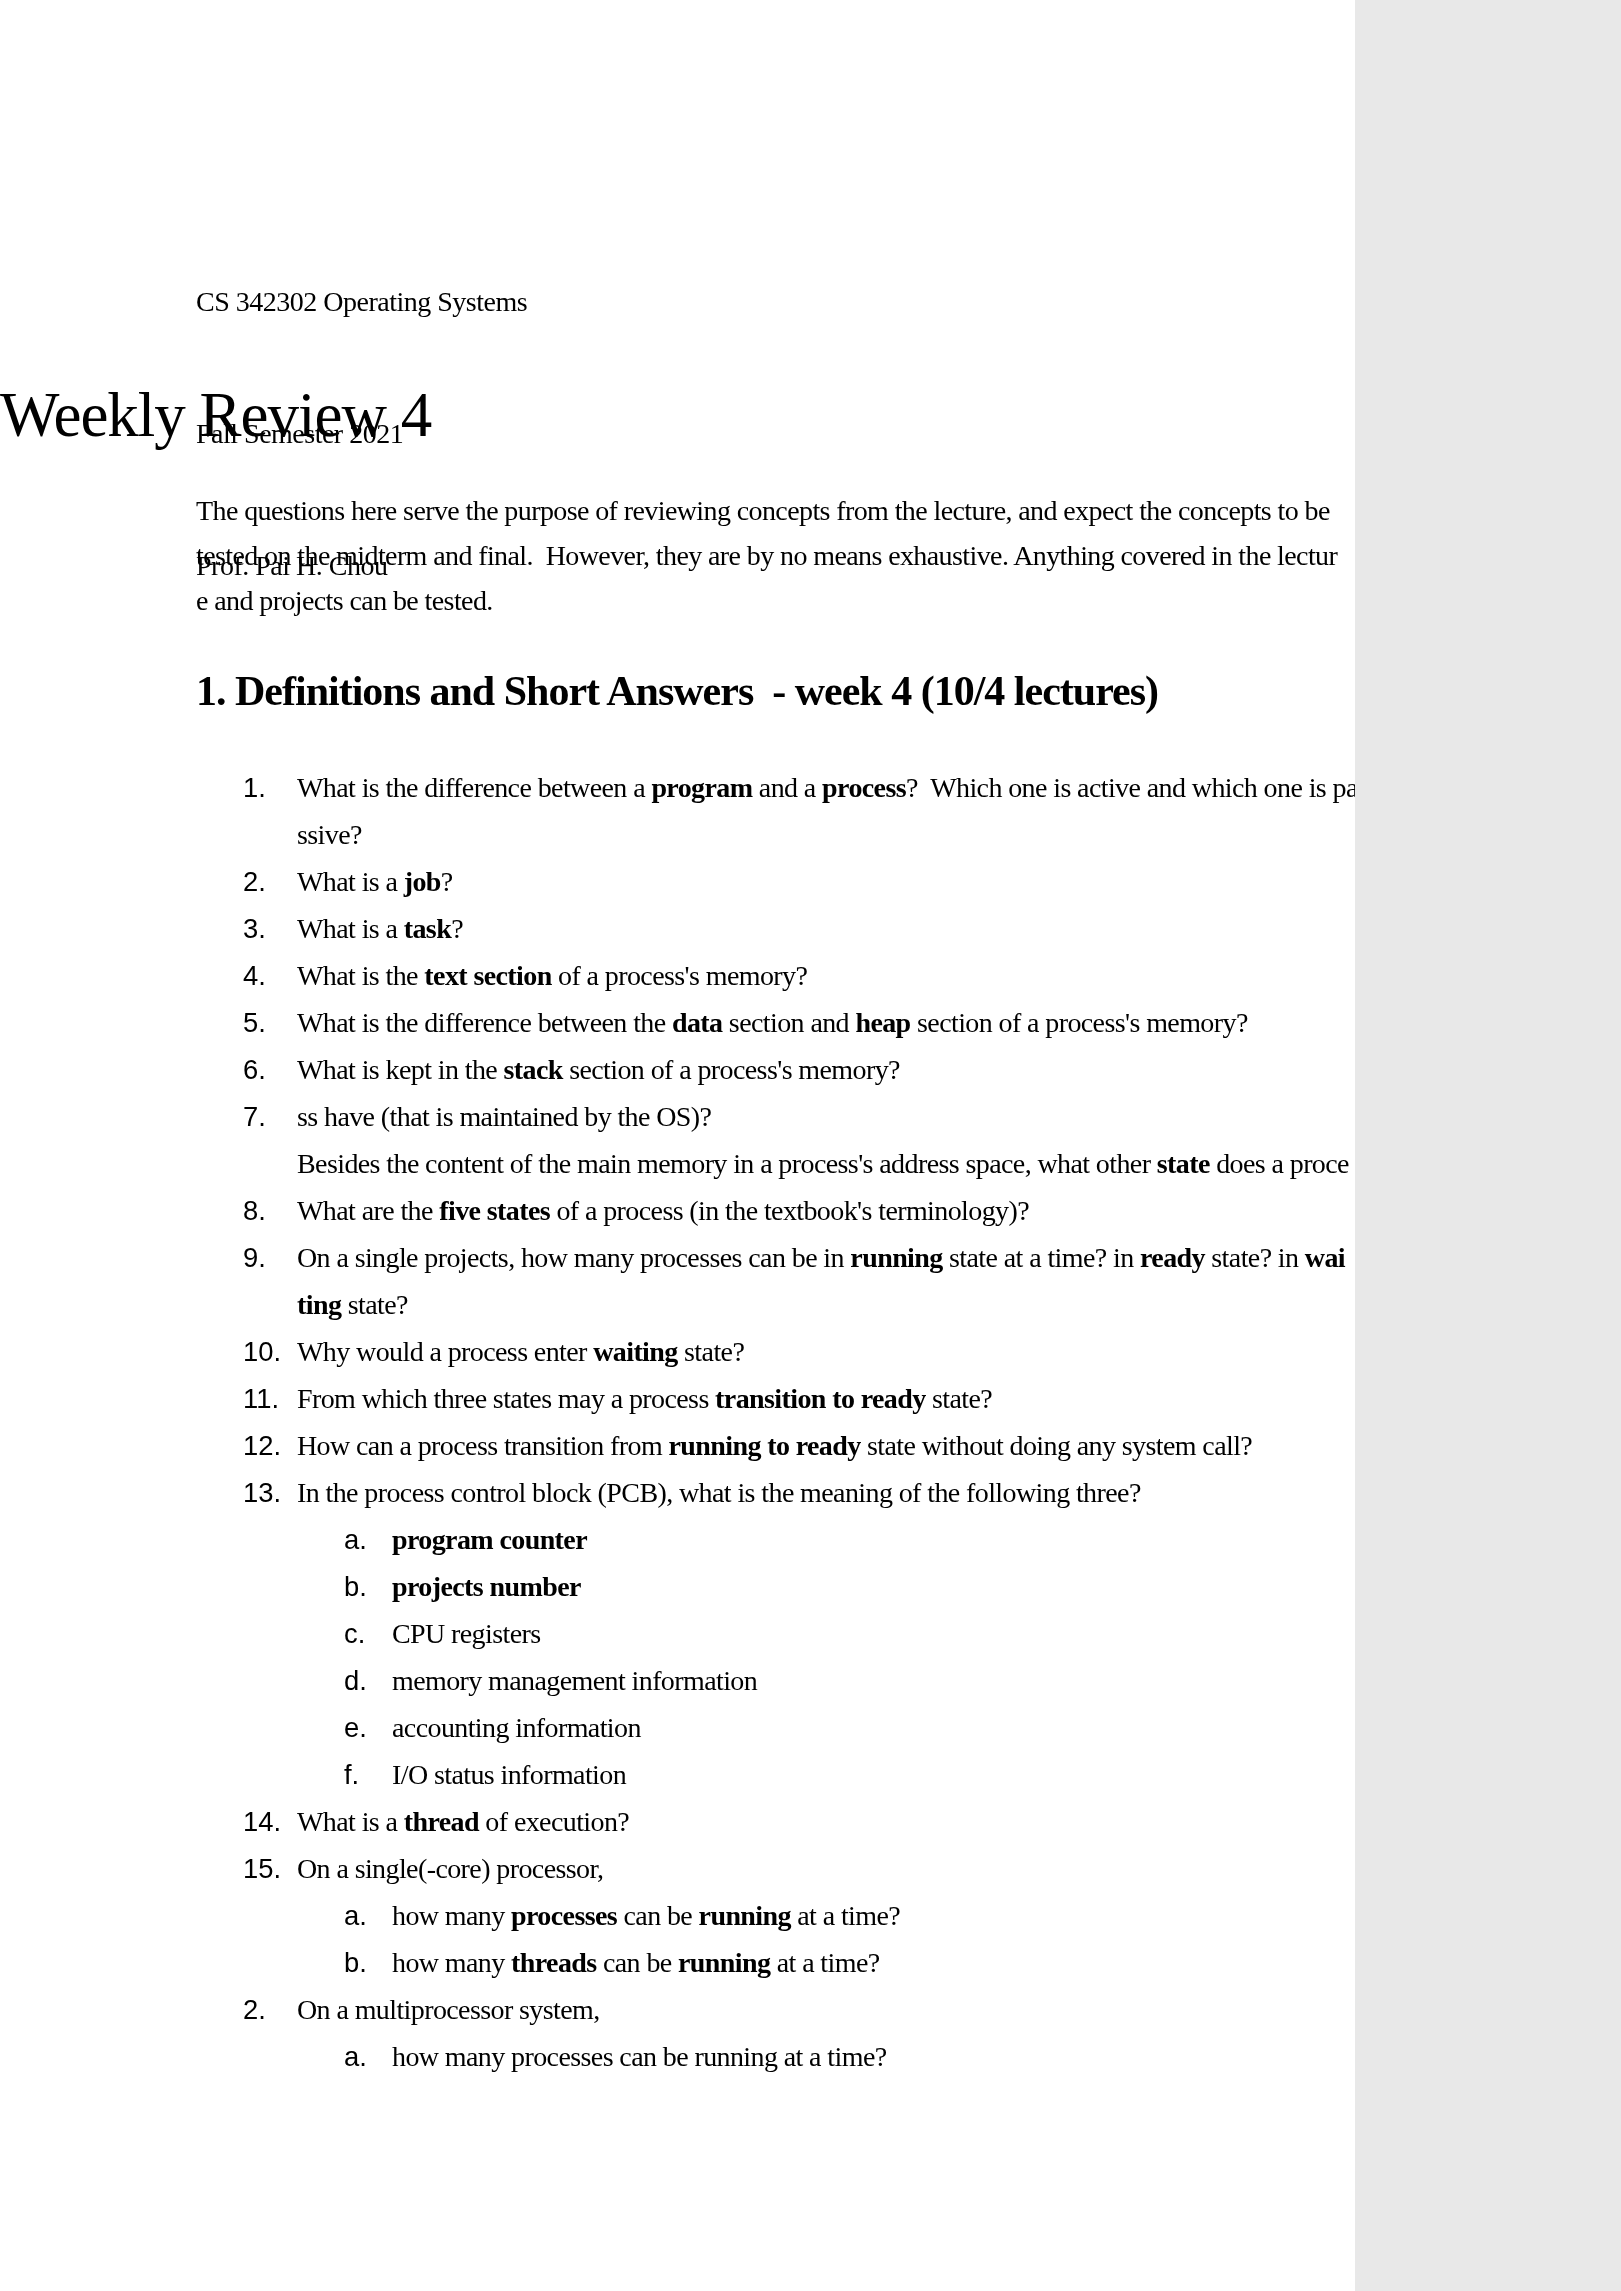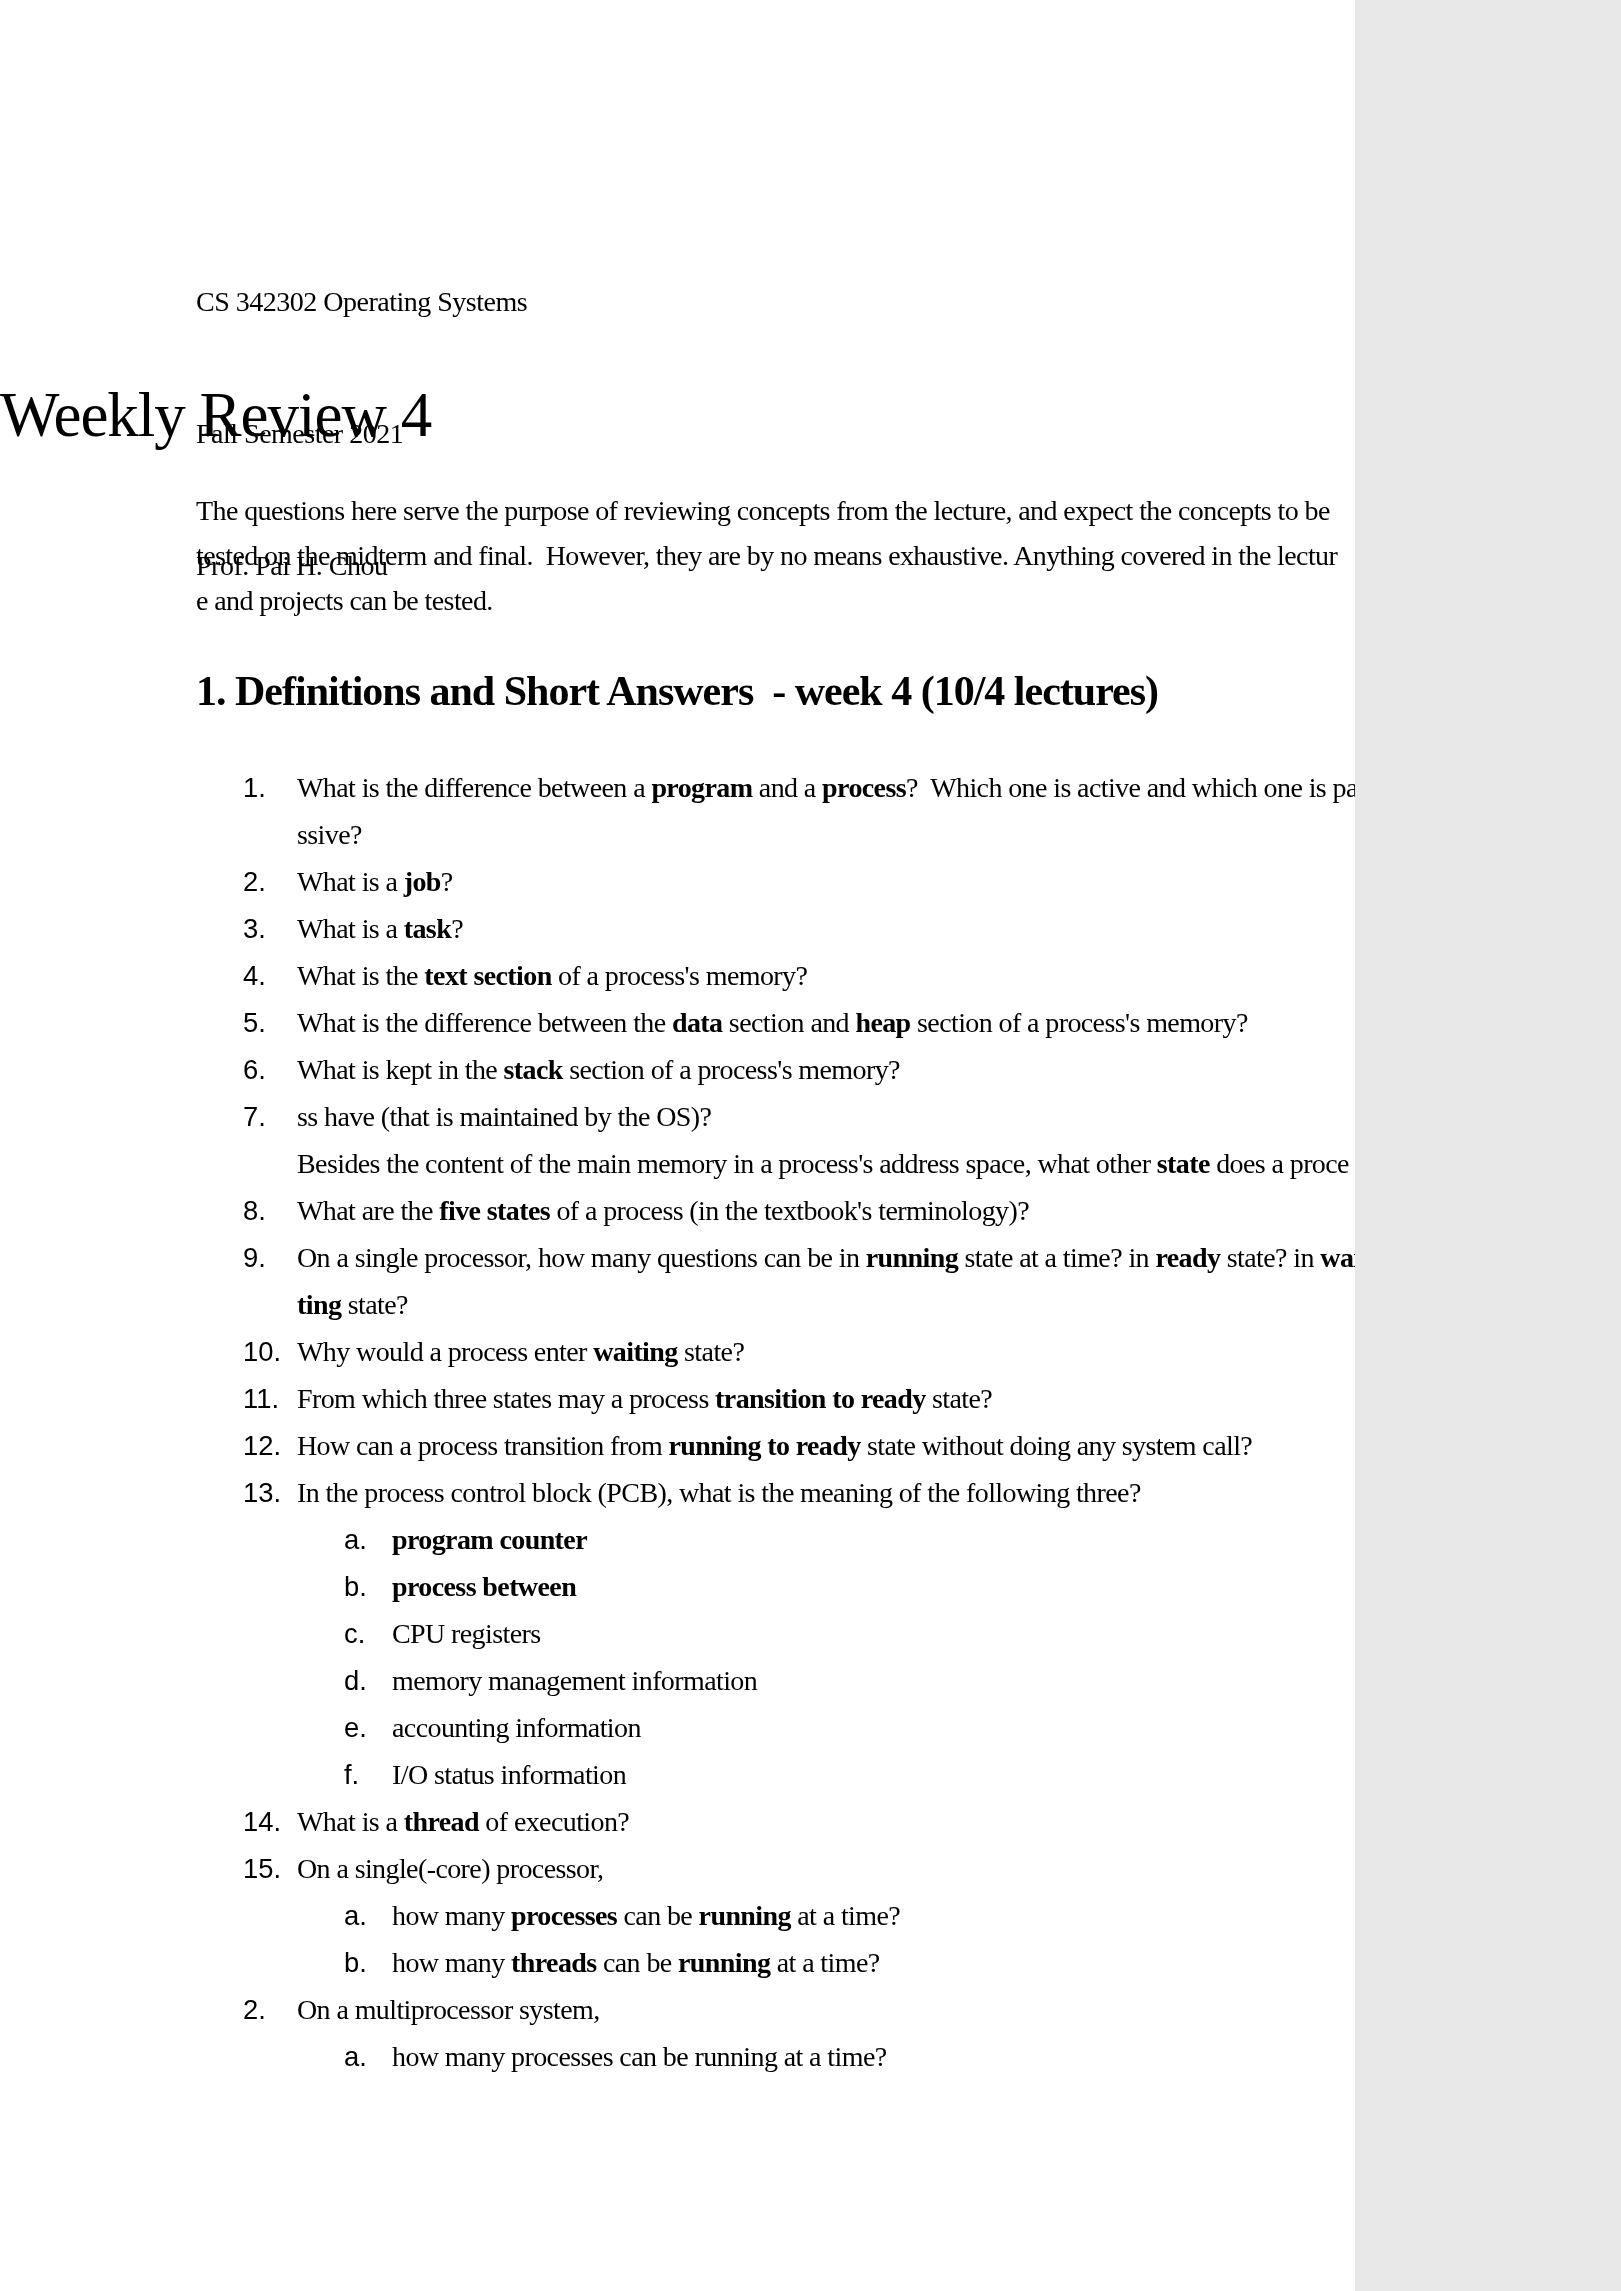--- a/index.html
+++ b/index.html
@@ -146,21 +146,21 @@
       </div>
       <div class="q-row level0">
         <span class="q-marker">8.</span>
         <div class="q-lines">
           <div class="q-line"><span>What are the </span><span class="bold">five states</span><span> of a process (in the textbook's terminology)?</span></div>
         </div>
       </div>
       <div class="q-row level0">
         <span class="q-marker">9.</span>
         <div class="q-lines">
-          <div class="q-line"><span>On a single processor, how many questions can be in </span><span class="bold">running</span><span> state at a time? in </span><span class="bold">ready</span><span> state? in </span><span class="bold">wai</span></div>
+          <div class="q-line"><span>On a single projects, how many processes can be in </span><span class="bold">running</span><span> state at a time? in </span><span class="bold">ready</span><span> state? in </span><span class="bold">wai</span></div>
           <div class="q-line"><span class="bold">ting</span><span> state?</span></div>
         </div>
       </div>
       <div class="q-row level0">
         <span class="q-marker">10.</span>
         <div class="q-lines">
           <div class="q-line"><span>Why would a process enter </span><span class="bold">waiting</span><span> state?</span></div>
         </div>
       </div>
       <div class="q-row level0">
@@ -183,21 +183,21 @@
       </div>
       <div class="q-row level1">
         <span class="q-marker">a.</span>
         <div class="q-lines">
           <div class="q-line"><span class="bold">program counter</span></div>
         </div>
       </div>
       <div class="q-row level1">
         <span class="q-marker">b.</span>
         <div class="q-lines">
-          <div class="q-line"><span class="bold">process between</span></div>
+          <div class="q-line"><span class="bold">projects number</span></div>
         </div>
       </div>
       <div class="q-row level1">
         <span class="q-marker">c.</span>
         <div class="q-lines">
           <div class="q-line"><span>CPU registers</span></div>
         </div>
       </div>
       <div class="q-row level1">
         <span class="q-marker">d.</span>

